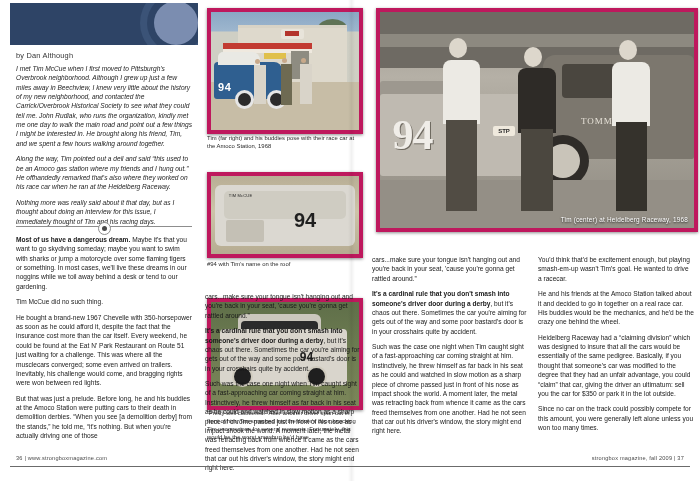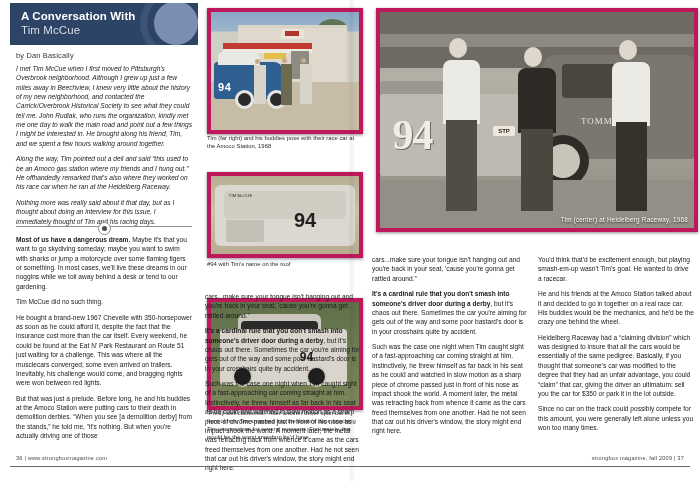--- a/index.html
+++ b/index.html
@@ -179,27 +179,23 @@
 <body>
 
 <div class="spread">
 
   <div class="banner">
     <div class="rings">
       <span class="ring r1"></span>
         <span class="ring r2"></span>
         <span class="ring r3"></span>
     </div>
-    <div class="txt">
-      <div class="t1">A Conversation With</div>
-      <div class="t2">Tim McCue</div>
-    </div>
-  </div>
-
-  <div class="byline">by Dan Basically</div>
+  </div>
+
+  <div class="byline">by Dan Although</div>
 
   <div class="col intro" id="col1">
     <p>I met Tim McCue when I first moved to Pittsburgh's Overbrook neighborhood. Although I grew up just a few miles away in Beechview, I knew very little about the history of my new neighborhood, and contacted the Carrick/Overbrook Historical Society to see what they could tell me. John Rudiak, who runs the organization, kindly met me one day to walk the main road and point out a few things I might be interested in. He brought along his friend, Tim, and we spent a few hours walking around together.</p>
     <p>Along the way, Tim pointed out a deli and said “this used to be an Amoco gas station where my friends and I hung out.” He offhandedly remarked that's also where they worked on his race car when he ran at the Heidelberg Raceway.</p>
     <p>Nothing more was really said about it that day, but as I thought about doing an interview for this issue, I immediately thought of Tim and his racing days.</p>
   </div>
 
   <div class="ornament">
     <span class="line"></span>
       <span class="dot"></span>

